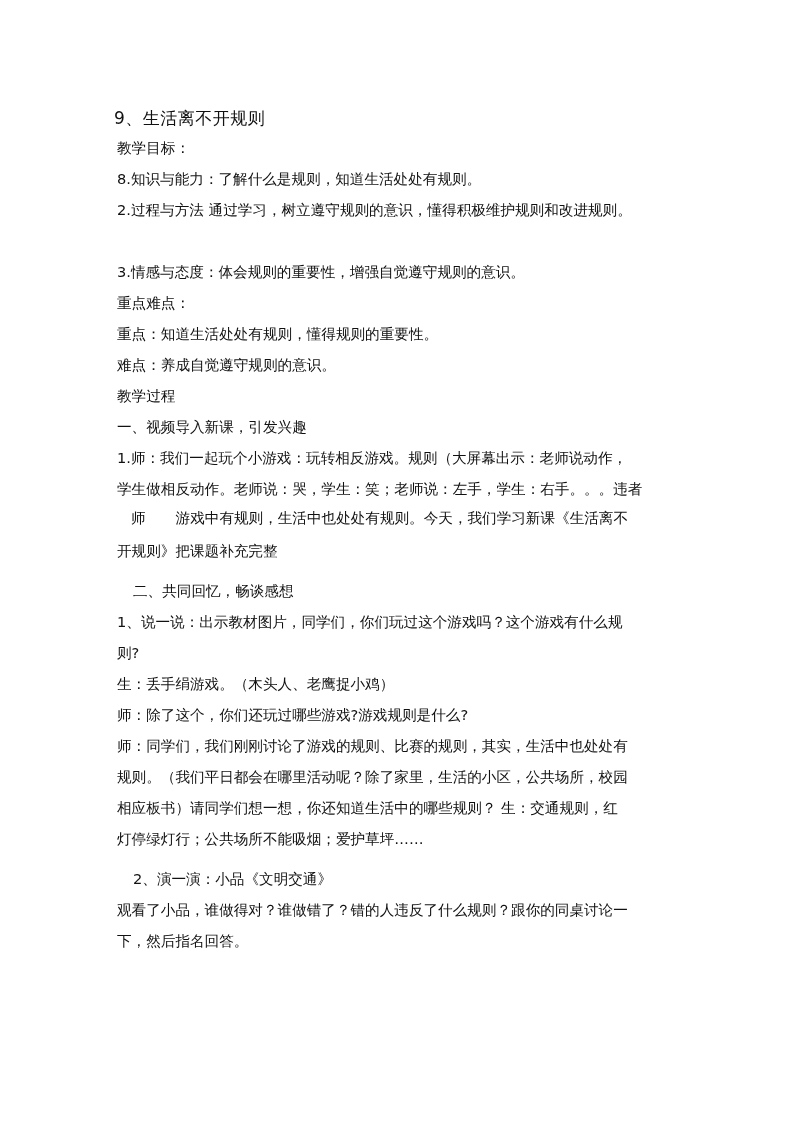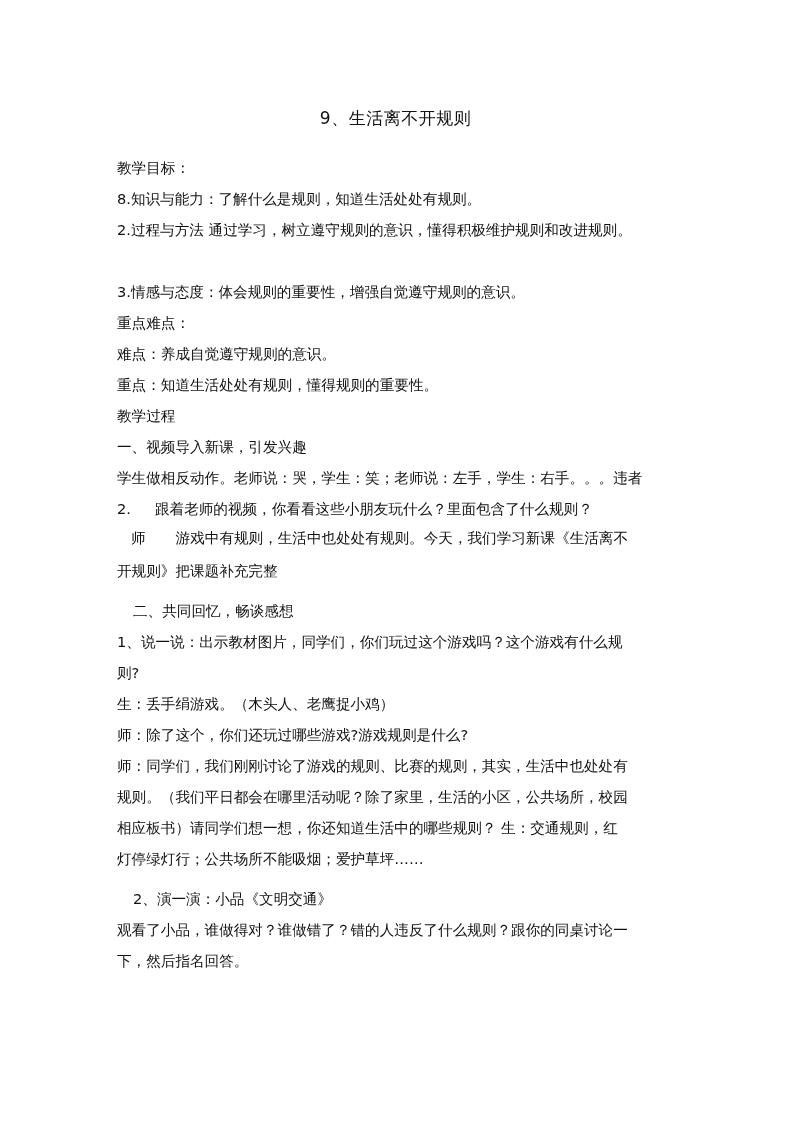--- a/index.html
+++ b/index.html
@@ -15,26 +15,26 @@
       font-family: "DejaVu Sans", "Liberation Sans", sans-serif;
       color: #111111;
     }
     .page {
       position: absolute;
       left: 117px;
       top: 104px;
       width: 560px;
     }
     .title {
-      text-align: center;
+      text-align: left;
       font-size: 17px;
       line-height: 28px;
       height: 28px;
       margin-left: -3px;
-      margin-bottom: 20px;
+      margin-bottom: 0;
       letter-spacing: 0.5px;
     }
     .line {
       font-size: 14.6px;
       line-height: 31px;
       white-space: nowrap;
       letter-spacing: 0px;
     }
     .blank {
       height: 31px;
@@ -49,30 +49,28 @@
 <div class="page">
   <div class="title">9、生活离不开规则</div>
 
   <div class="line">教学目标：</div>
   <div class="line">8.知识与能力：了解什么是规则，知道生活处处有规则。</div>
   <div class="line">2.过程与方法 通过学习，树立遵守规则的意识，懂得积极维护规则和改进规则。</div>
   <div class="blank"></div>
   <div class="line">3.情感与态度：体会规则的重要性，增强自觉遵守规则的意识。</div>
 
   <div class="line">重点难点：</div>
+  <div class="line">重点：知道生活处处有规则，懂得规则的重要性。</div>
   <div class="line">难点：养成自觉遵守规则的意识。</div>
-  <div class="line">重点：知道生活处处有规则，懂得规则的重要性。</div>
 
   <div class="line">教学过程</div>
 
   <div class="line">一、视频导入新课，引发兴趣</div>
+  <div class="line">1.师：我们一起玩个小游戏：玩转相反游戏。规则（大屏幕出示：老师说动作，</div>
   <div class="line">学生做相反动作。老师说：哭，学生：笑；老师说：左手，学生：右手。。。违者</div>
-  <div class="line">
-    <span>2.</span><span class="gap" style="width:24px"></span><span>跟着老师的视频，你看看这些小朋友玩什么？里面包含了什么规则？</span>
-  </div>
   <div class="line indent1">
     <span>师</span><span class="gap"></span><span>游戏中有规则，生活中也处处有规则。今天，我们学习新课《生活离不</span>
   </div>
   <div class="line">开规则》把课题补充完整</div>
 
   <div class="line indent2">二、共同回忆，畅谈感想</div>
   <div class="line">1、说一说：出示教材图片，同学们，你们玩过这个游戏吗？这个游戏有什么规</div>
   <div class="line">则?</div>
   <div class="line">生：丢手绢游戏。（木头人、老鹰捉小鸡）</div>
   <div class="line">师：除了这个，你们还玩过哪些游戏?游戏规则是什么?</div>

